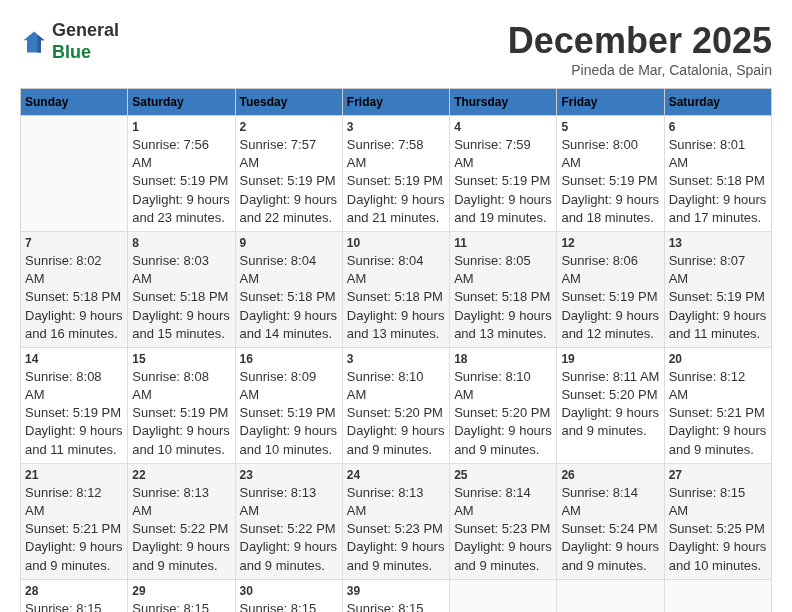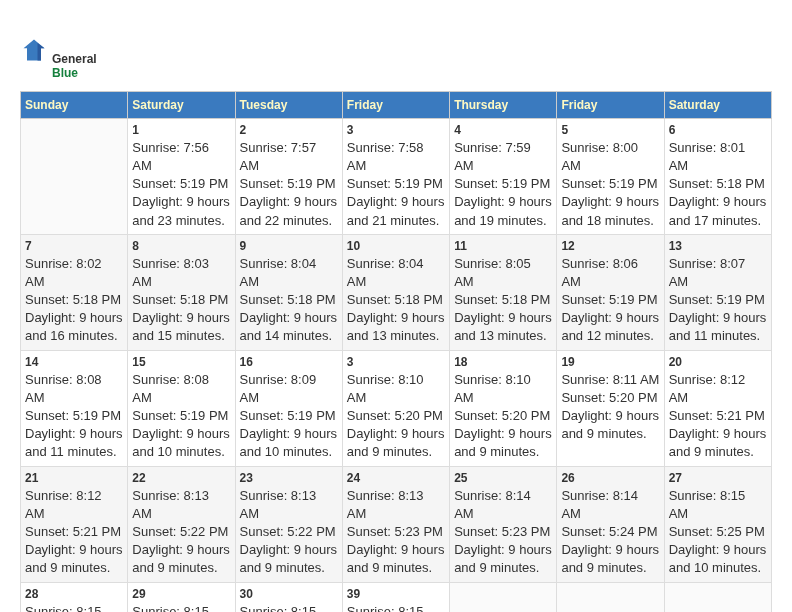--- a/index.html
+++ b/index.html
@@ -14,24 +14,23 @@
       display: flex;
       justify-content: space-between;
       align-items: flex-start;
       margin-bottom: 10px;
     }
     .logo {
       display: flex;
       align-items: center;
     }
     .logo-text {
-      font-size: 12px;
+      font-size: 18px;
       font-weight: bold;
       line-height: 1.2;
-      margin-top: 32px;
     }
     .logo-general { color: #333; }
     .logo-blue { color: #15803d; }
     .logo-icon {
       width: 28px;
       height: 28px;
       margin-right: 4px;
     }
     .title-block {
       text-align: right;
@@ -45,21 +44,21 @@
       font-size: 14px;
       color: #555;
     }
     .calendar {
       width: 100%;
       border-collapse: collapse;
       font-size: 10.5px;
     }
     .calendar thead tr th {
       background-color: #3a7abf;
-      color: #fef9c3;
+      color: #000000;
       padding: 6px 4px;
       text-align: left;
       font-size: 12px;
       border: 1px solid #ccc;
     }
     .calendar tbody tr td {
       border: 1px solid #ddd;
       vertical-align: top;
       padding: 4px;
       min-height: 80px;
@@ -98,20 +97,24 @@
     <svg class="logo-icon" viewBox="0 0 32 32">
       <rect x="0" y="0" width="32" height="32" fill="white"></rect>
       <polygon points="16,4 28,14 24,14 24,28 8,28 8,14 4,14" fill="#3a7abf"></polygon>
       <polygon points="20,8 28,14 24,14 24,28 20,28 20,8" fill="#2a5a9f"></polygon>
     </svg>
     <div class="logo-text">
       <div class="logo-general">General</div>
       <div class="logo-blue">Blue</div>
     </div>
   </div>
+  <div class="title-block">
+    <div class="month-title">December 2025</div>
+    <div class="location">Pineda de Mar, Catalonia, Spain</div>
+  </div>
 </div>
 
 <table class="calendar">
   <thead>
     <tr>
     <th>Sunday</th>
         <th>Saturday</th>
         <th>Tuesday</th>
         <th>Friday</th>
         <th>Thursday</th>

